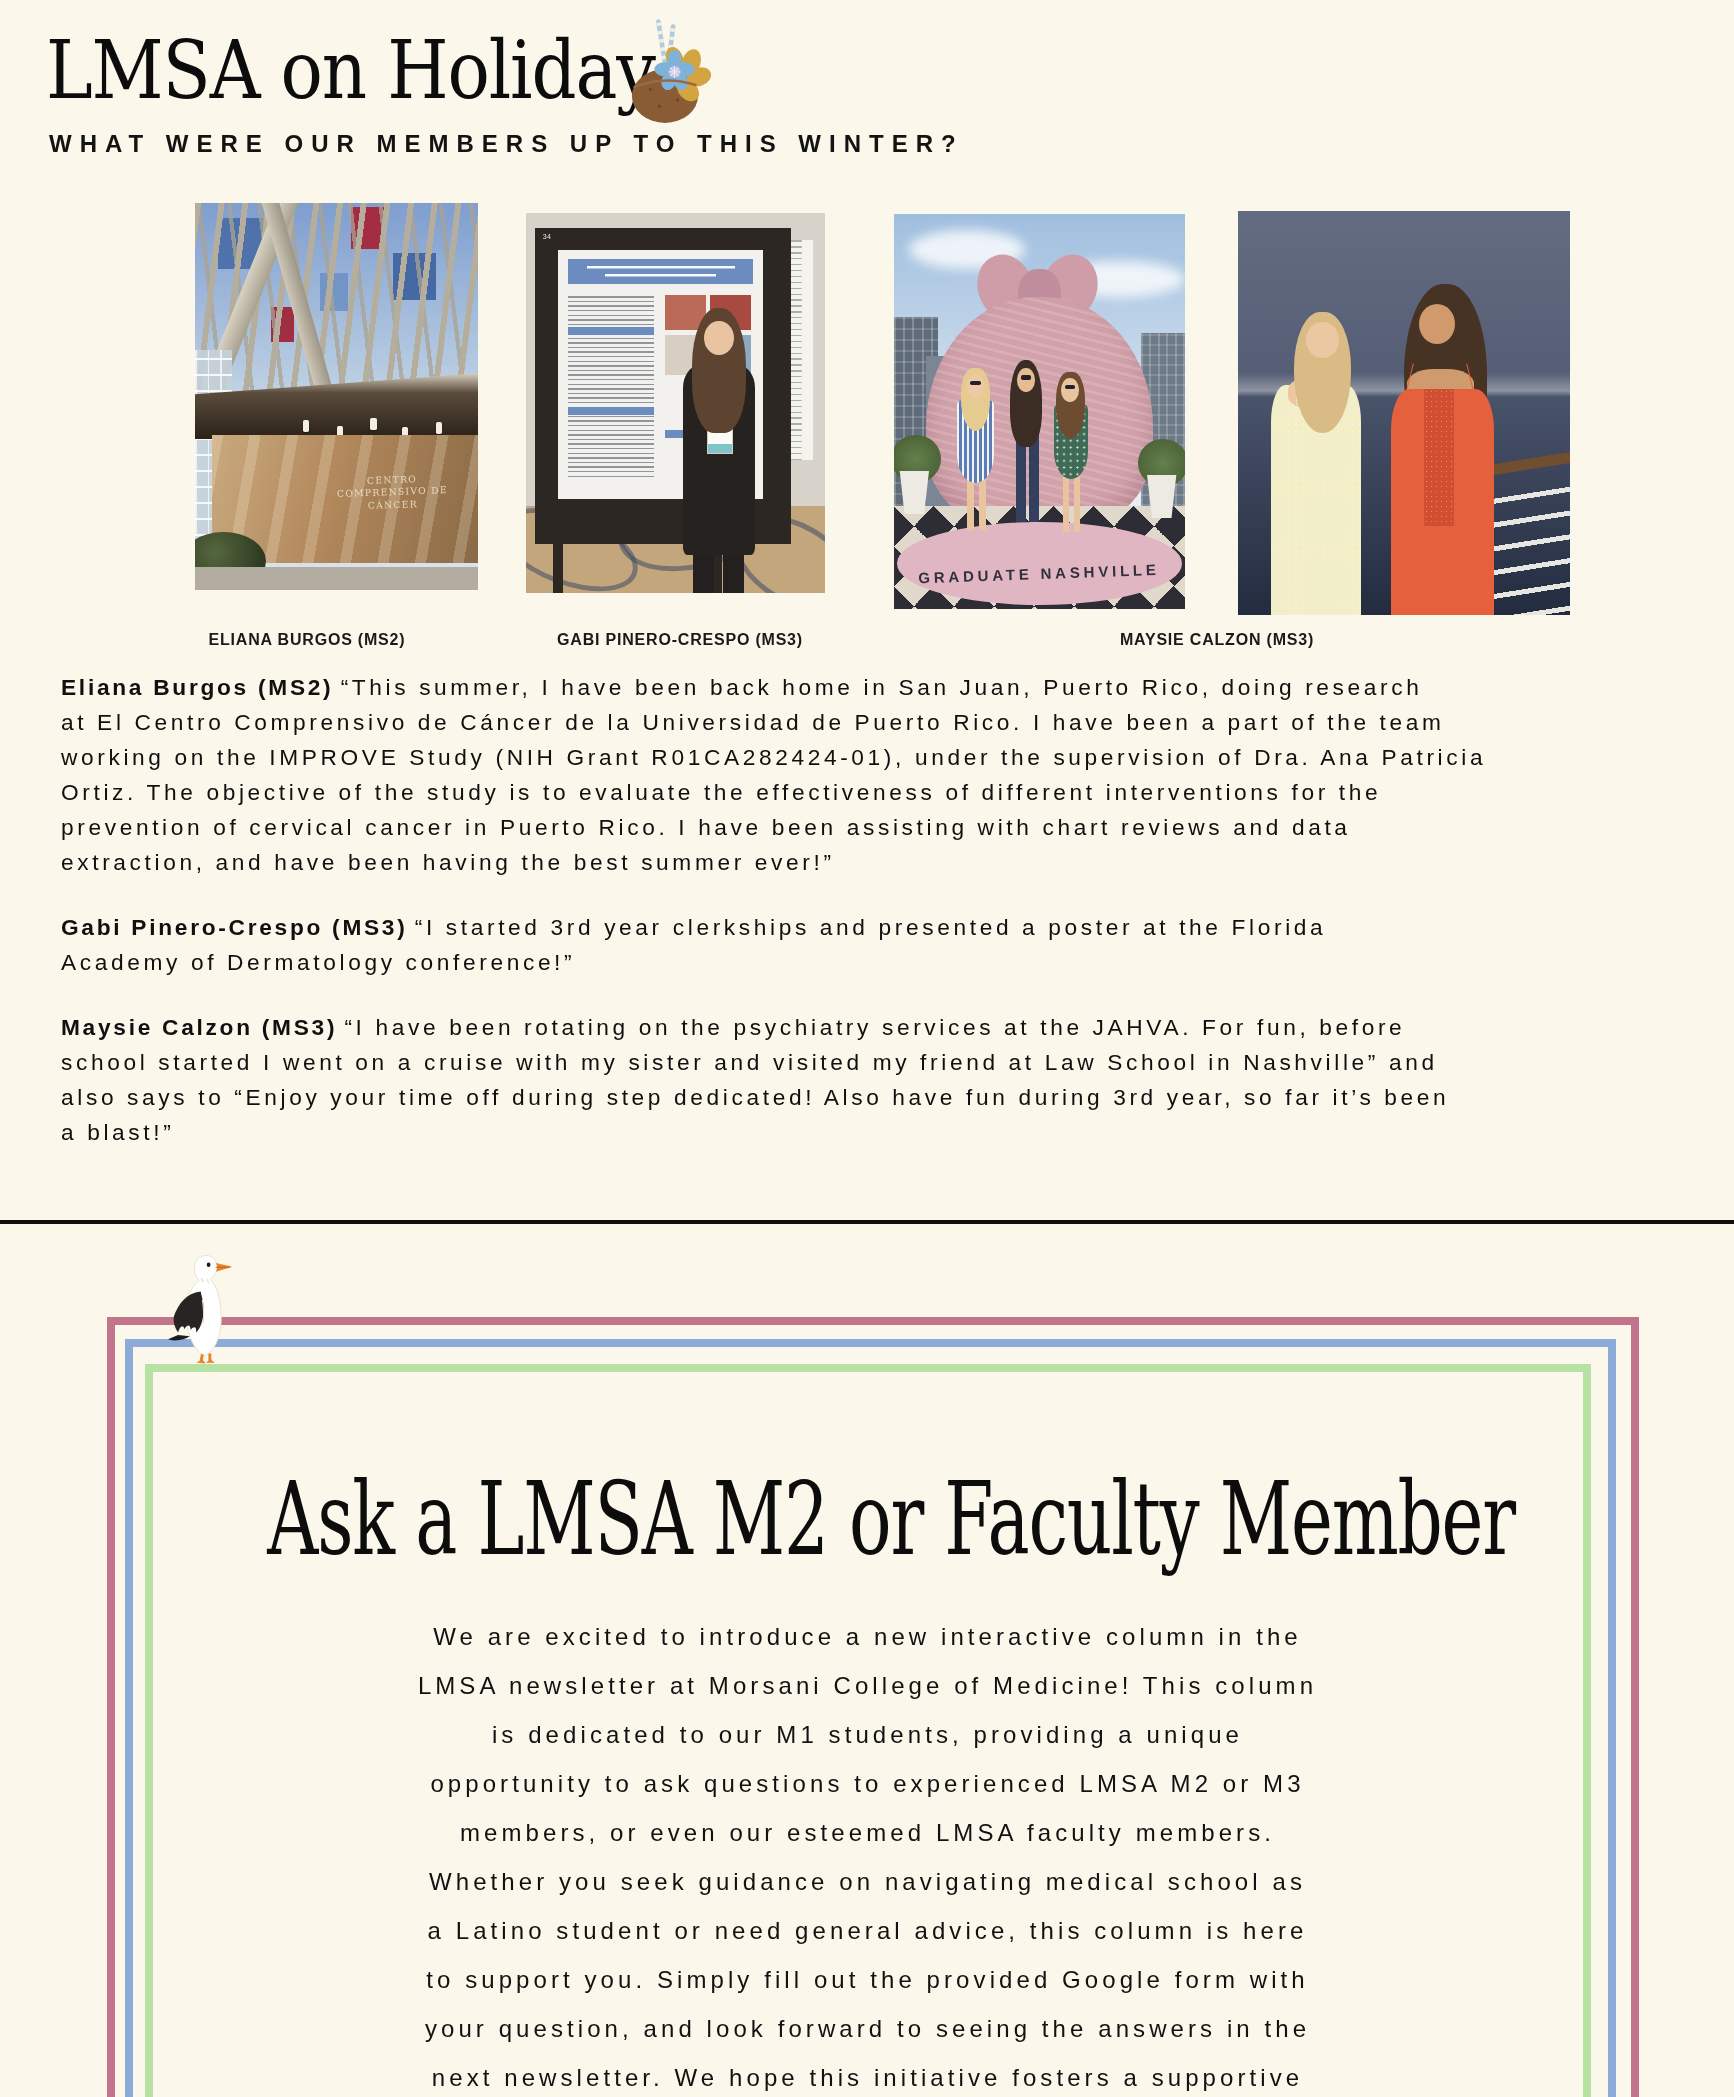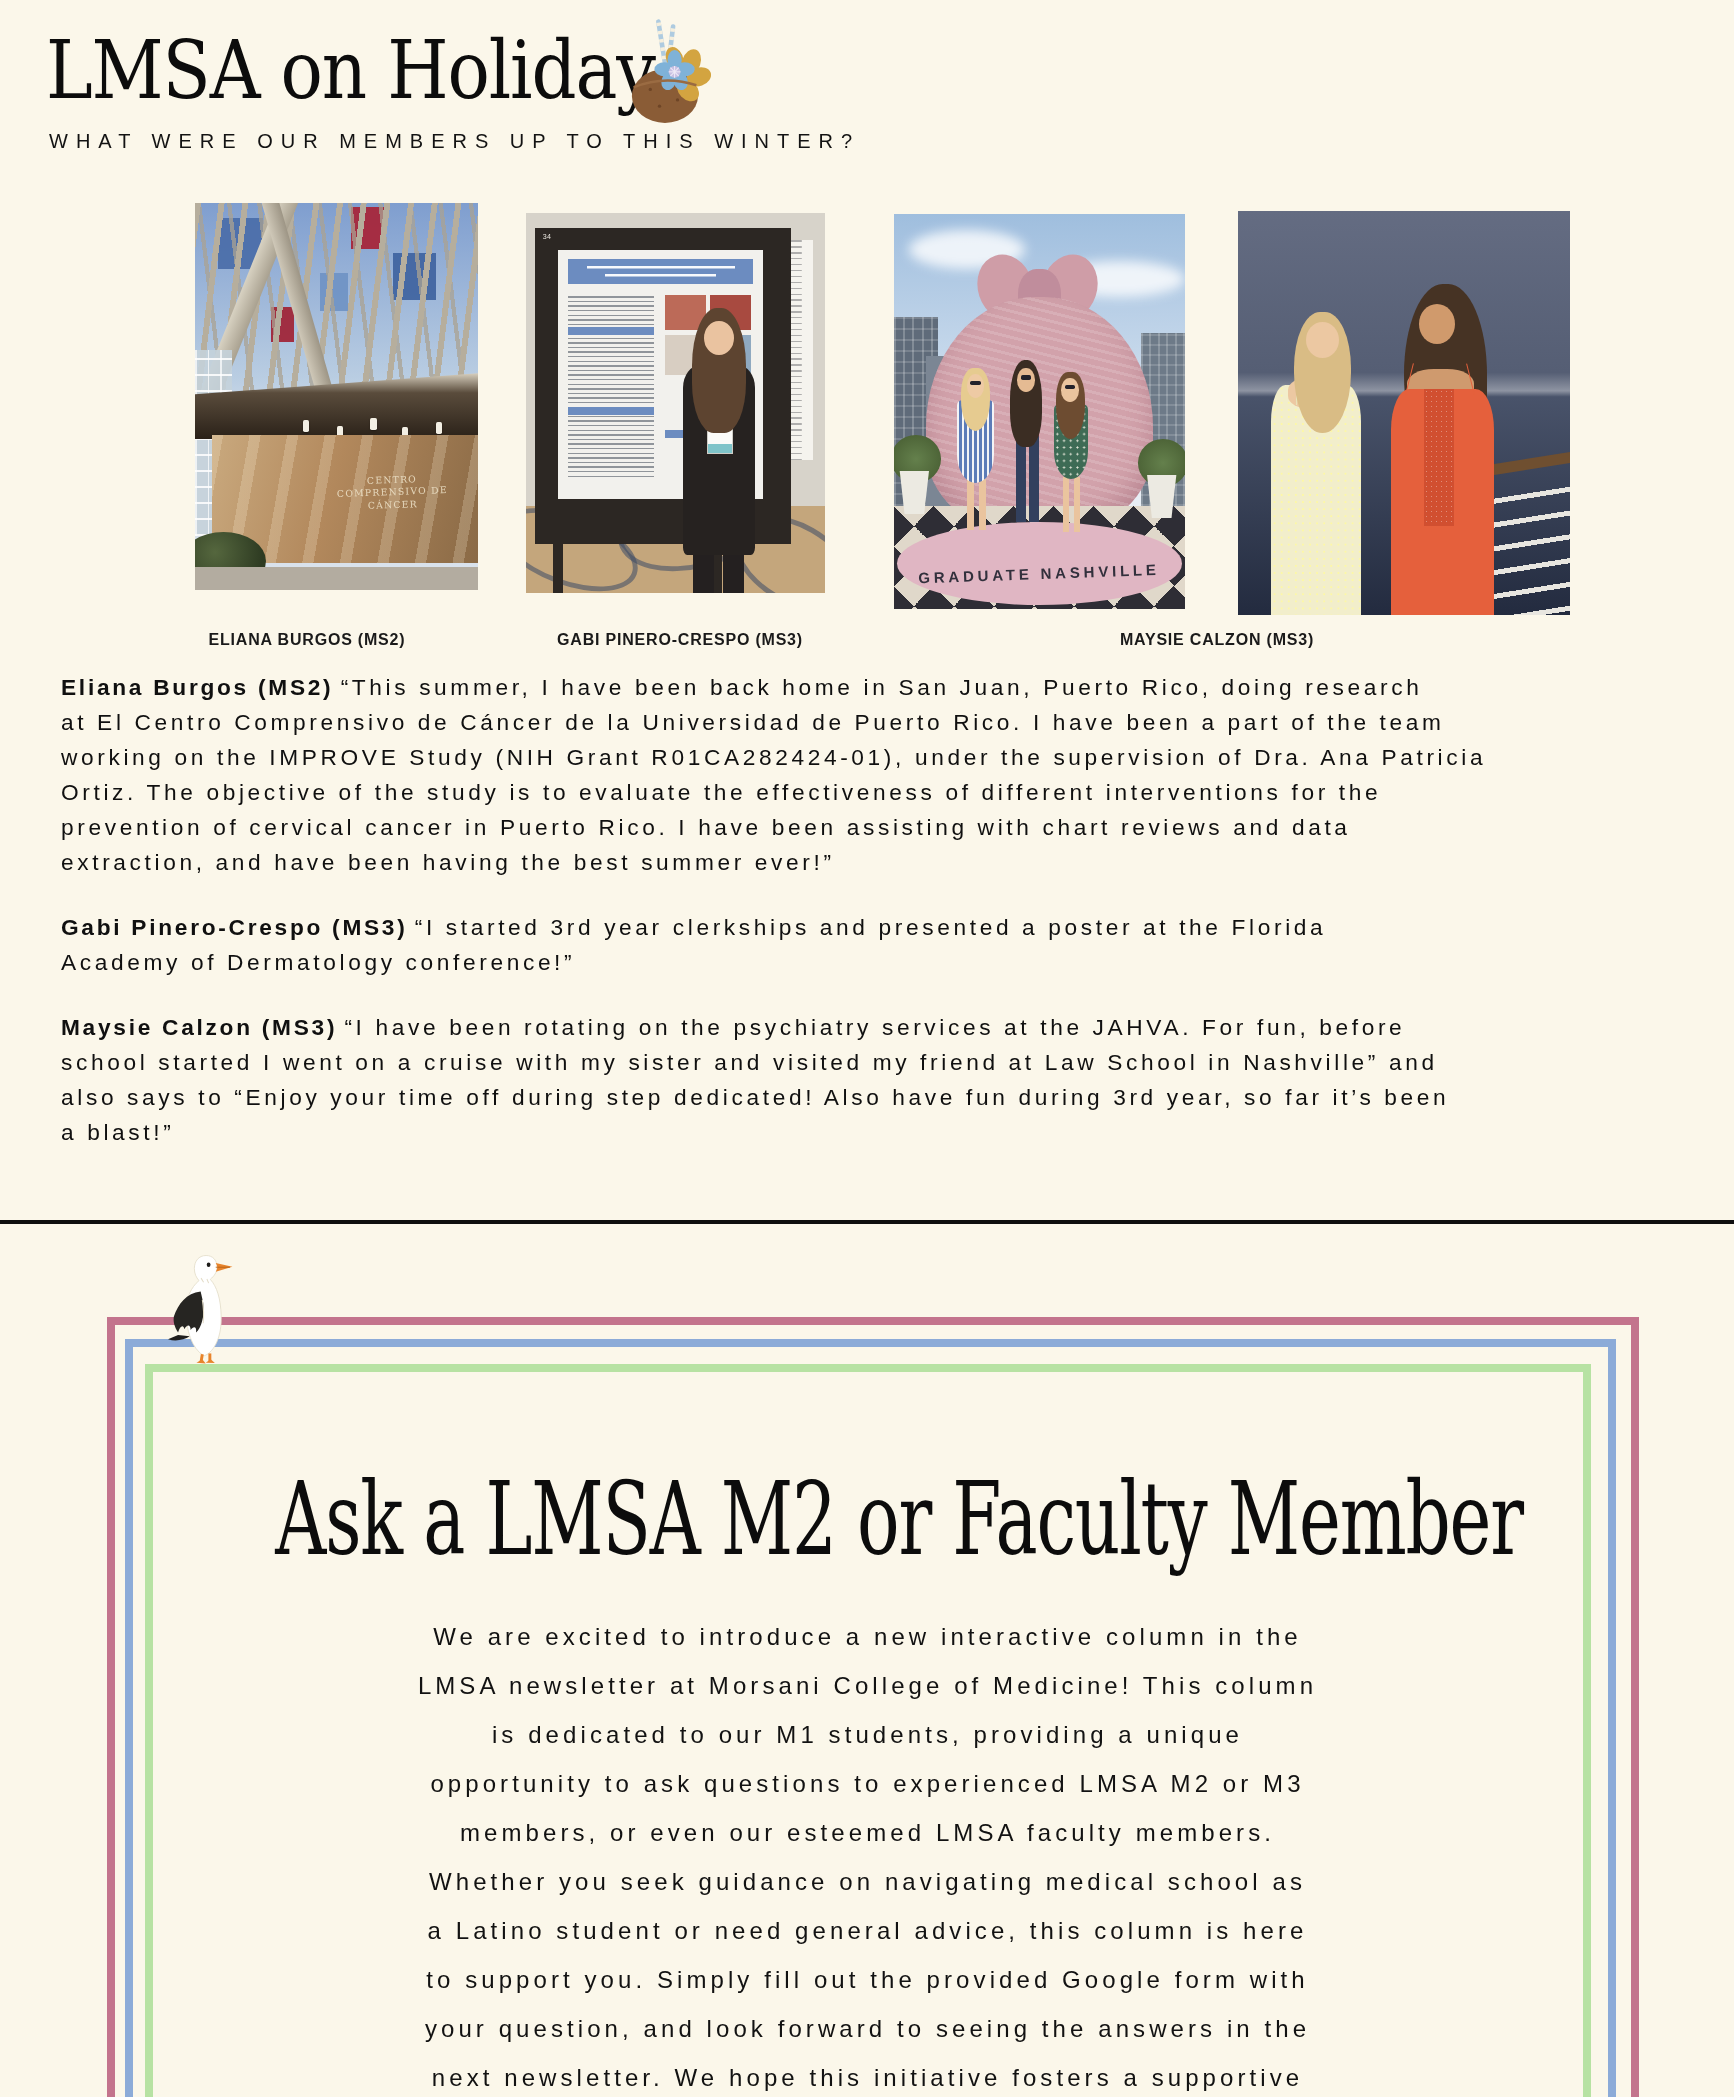--- a/index.html
+++ b/index.html
@@ -3,21 +3,21 @@
 <meta charset="utf-8">
 <style>
   html,body{margin:0;padding:0;background:#fbf7ea;}
   .page{position:relative;width:1735px;height:2453px;background:#fbf7ea;overflow:hidden;
         font-family:"Liberation Sans", sans-serif;color:#141414;}
 
   
   .main-title{position:absolute;left:46px;top:24px;font-family:"DejaVu Serif", serif;
       font-size:80px;font-weight:500;white-space:nowrap;transform:scaleX(.88);transform-origin:left top;
       letter-spacing:-1.3px;color:#0c0c0c;}
-  .subtitle{position:absolute;left:49px;top:130px;font-size:20px;font-weight:normal;
+  .subtitle{position:absolute;left:49px;top:130px;font-size:24px;font-weight:bold;
       letter-spacing:8px;white-space:nowrap;color:#131313;}
   .coconut{position:absolute;left:621px;top:17.6px;width:90px;height:106px;}
 
   
   .ph{position:absolute;overflow:hidden;background:#ccc;}
   .ph *{position:absolute;}
   .ph1{left:195px;top:203px;width:283px;height:387px;}
   .ph2{left:526px;top:213px;width:299px;height:380px;}
   .ph3{left:894px;top:214px;width:291px;height:395px;}
   .ph4{left:1238px;top:211px;width:332px;height:404px;}
@@ -176,21 +176,21 @@
   
   .divider{position:absolute;left:0;top:1220px;width:1735px;height:3.8px;background:#0f0f0f;}
 
   
   .border{position:absolute;box-sizing:border-box;background:transparent;}
   .border-outer{left:107px;top:1317px;width:1532px;height:1069px;border:8.8px solid #c3748d;}
   .border-middle{left:125px;top:1339px;width:1491px;height:1025px;border:8.8px solid #8cabd8;}
   .border-inner{left:145px;top:1364px;width:1446px;height:970px;border:8.8px solid #b7e2a3;}
   .seagull{position:absolute;left:162px;top:1253px;width:84px;height:113px;z-index:6;}
 
-  .ask-title{position:absolute;left:8px;width:1386px;top:1460px;text-align:center;}
+  .ask-title{position:absolute;left:0;width:1386px;top:1460px;text-align:center;}
   .ask-title span{display:inline-block;font-family:"DejaVu Serif", serif;font-size:101px;
       white-space:nowrap;transform:scaleX(.70);transform-origin:center top;letter-spacing:-1.7px;color:#0c0c0c;}
   .ask-body{position:absolute;left:50%;top:1612px;transform:translateX(-50%);width:1384px;
       text-align:center;font-size:24px;line-height:49px;letter-spacing:.17em;white-space:pre-line;color:#121212;}
 </style>
 </head>
 <body>
 
 <div class="page">
 

